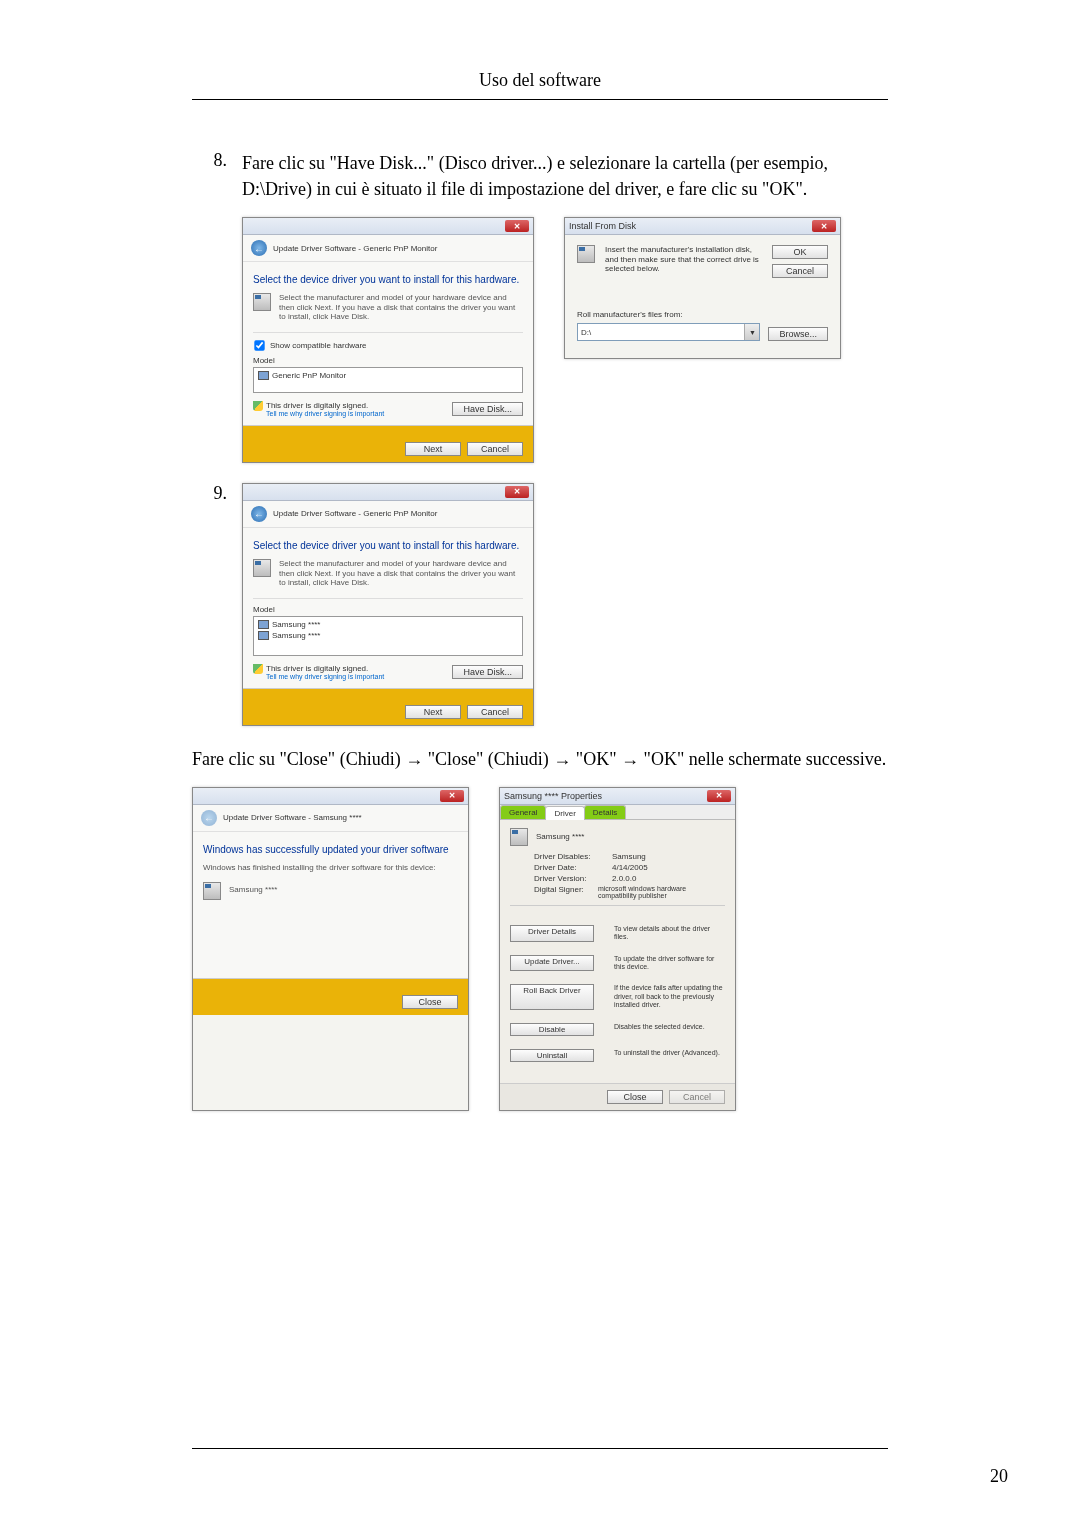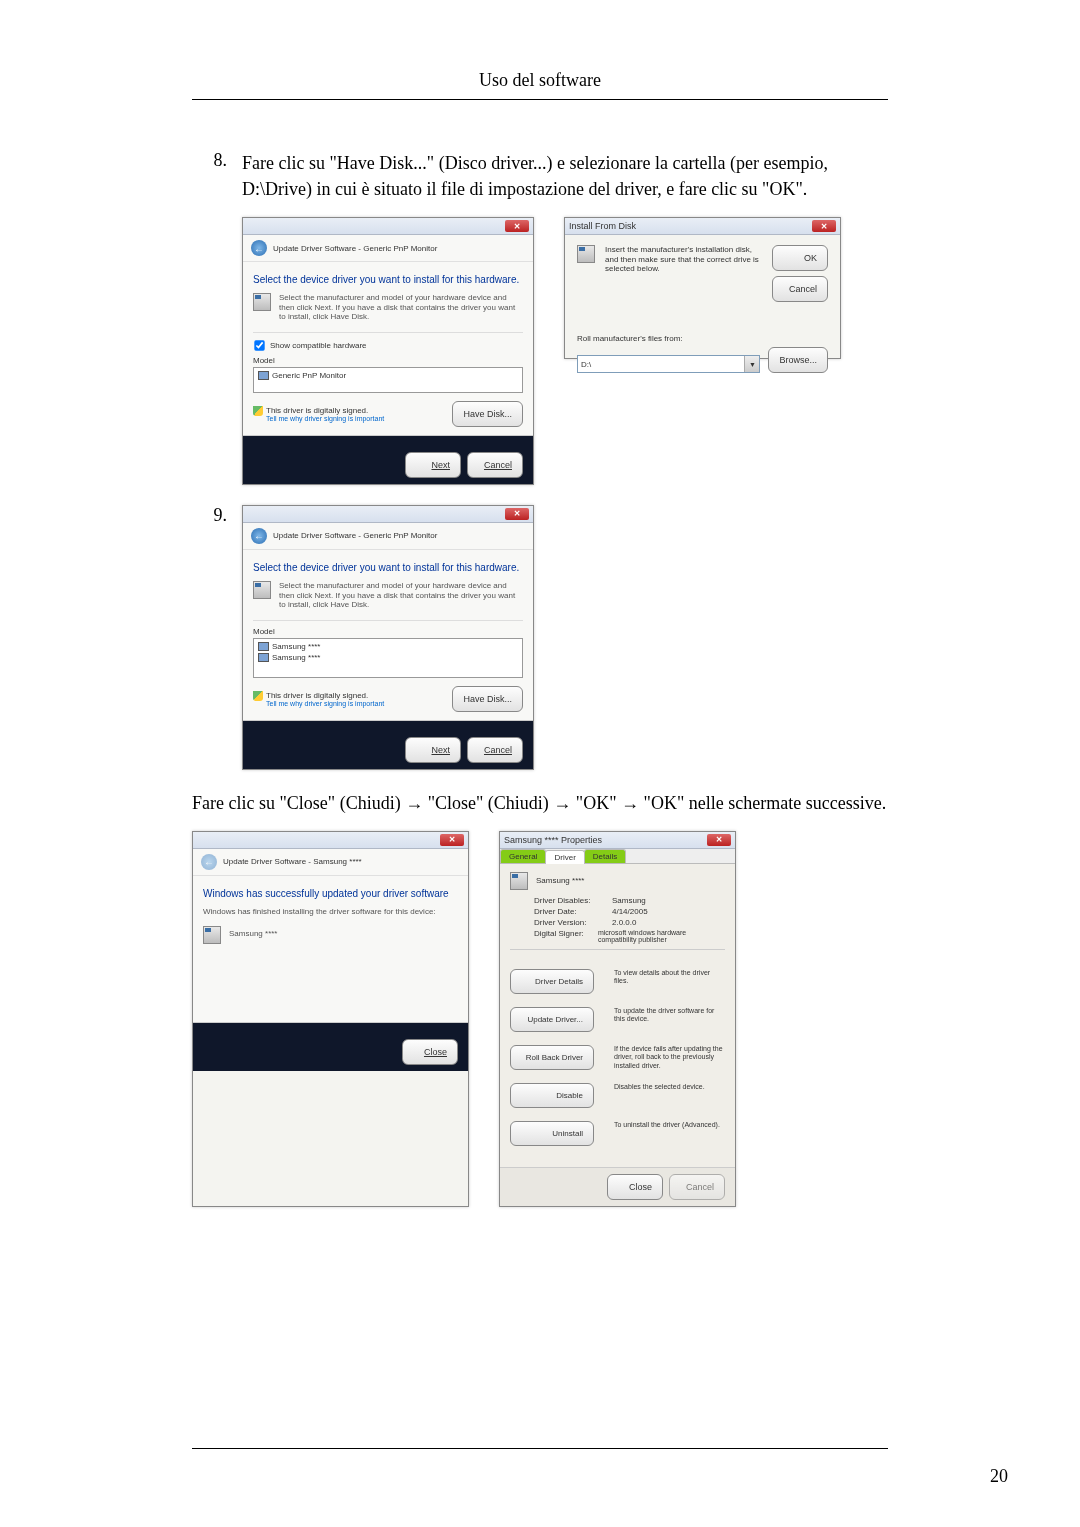--- a/index.html
+++ b/index.html
@@ -171,37 +171,36 @@
     background: linear-gradient(135deg,#6b6 50%,#fc3 50%);
     border-radius: 0 0 30% 30%;
     margin-right:3px;
     flex-shrink:0;
   }
   .link { color: #0066cc; font-size: 7px; }
   .btn {
     display:inline-block;
     border:1px solid #888;
     background: linear-gradient(#fdfdfd,#e2e2e2);
-    border-radius: 6px;
-    padding: 7px 10px;
+    border-radius: 0;
+    padding: 1px 10px;
     font-size: 9px;
-    text-align:right;
+    text-align:center;
     min-width: 34px;
   }
   .btn-row {
     display:flex;
     justify-content: flex-end;
     gap: 6px;
     margin-top: 10px;
   }
   .win-footer {
-    background: #0f172a;
+    background: #eab308;
     padding: 6px 10px;
     border-top: 1px solid #ccc;
-    text-decoration: underline;
   }
 
   
   .back-area {
     height: 20px;
     background: #f8f8f6;
     display:flex; align-items:center; gap:6px;
     padding: 3px 8px;
     border-bottom:1px solid #e0e0e0;
   }

